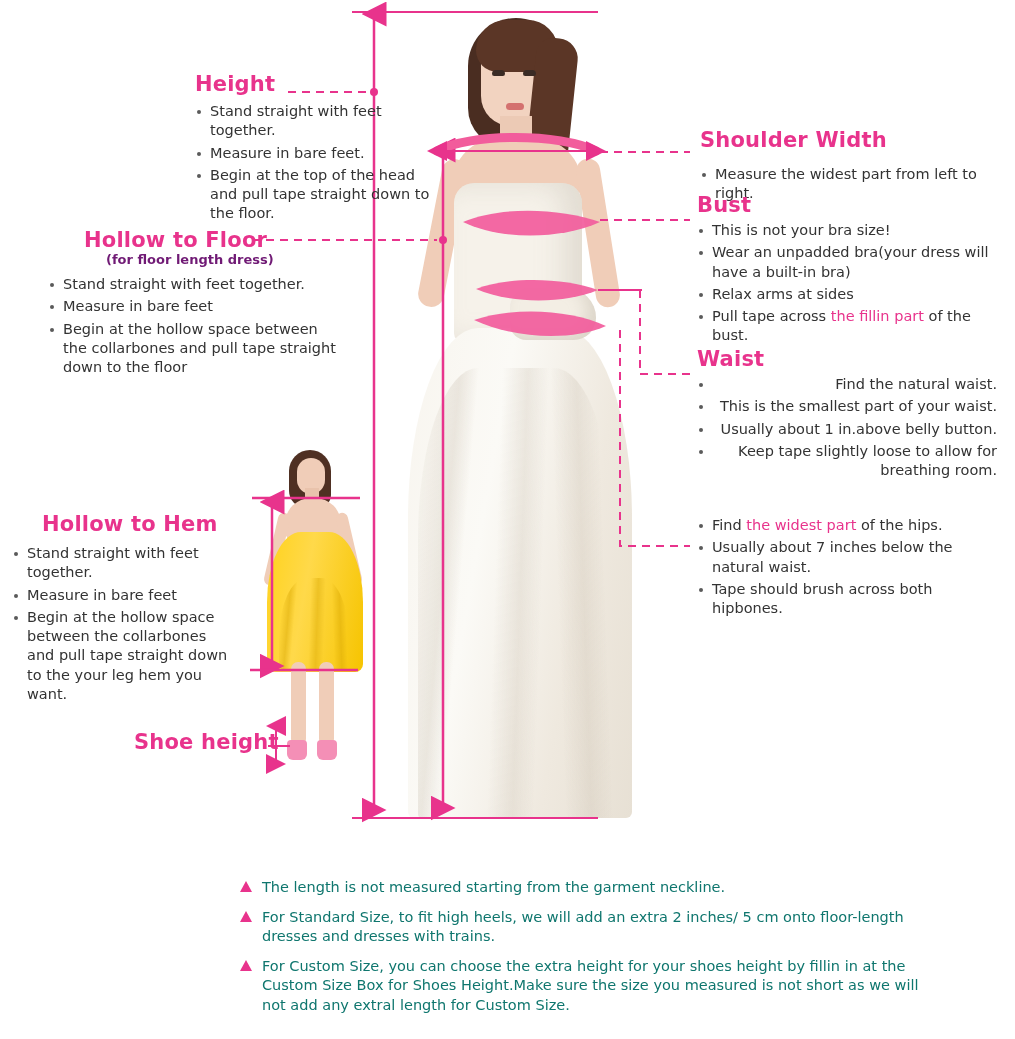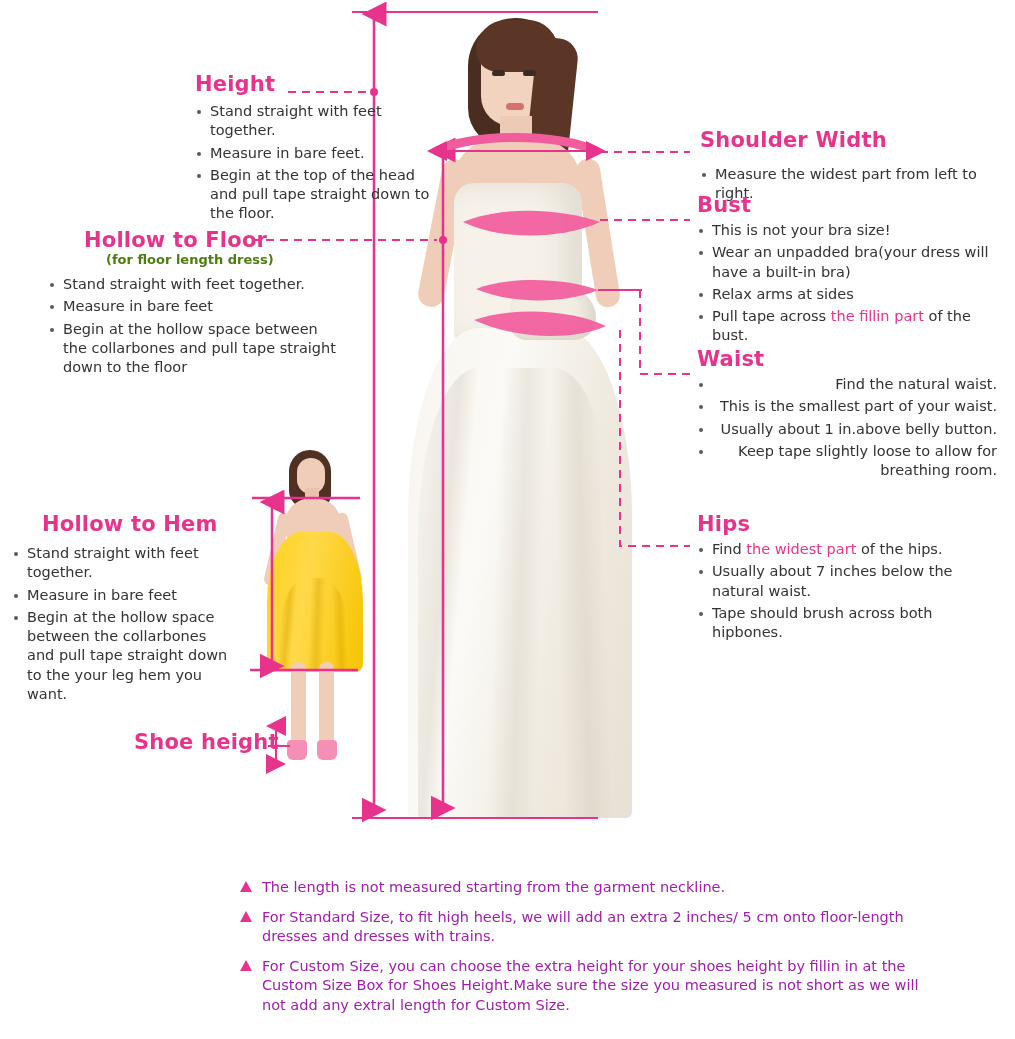--- a/index.html
+++ b/index.html
@@ -29,21 +29,21 @@
   }
   .block { position: absolute; }
   .heading {
     color: #e8338c;
     font-weight: bold;
     font-size: 21px;
     letter-spacing: 0.2px;
     white-space: nowrap;
   }
   .subheading {
-    color: #4d7c0f;
+    color: #701a75;
     font-weight: bold;
     font-size: 13px;
     white-space: nowrap;
   }
   ul.bullets {
     list-style: none;
     margin: 0;
     padding: 0;
   }
   ul.bullets li {
@@ -68,21 +68,21 @@
   .notes {
     position: absolute;
     left: 240px;
     top: 878px;
     width: 700px;
   }
   .note-row {
     position: relative;
     padding-left: 22px;
     margin-bottom: 10px;
-    color: #a21caf;
+    color: #0f766e;
     font-size: 14.5px;
     line-height: 1.35;
   }
   .note-row .tri {
     position: absolute;
     left: 0;
     top: 3px;
     width: 0; height: 0;
     border-left: 6px solid transparent;
     border-right: 6px solid transparent;
@@ -420,21 +420,20 @@
     <div class="heading">Waist</div>
     <ul class="bullets" style="margin-top:4px;text-align:right;">
       <li>Find the natural waist.</li>
       <li>This is the smallest part of your waist.</li>
       <li>Usually about 1 in.above belly button.</li>
       <li>Keep tape slightly loose to allow for breathing room.</li>
     </ul>
   </div>
 
   <div class="block" style="left:697px; top:512px; width:305px;">
-    <div class="heading">Hips</div>
     <ul class="bullets" style="margin-top:4px;">
       <li><span>Find </span><span class="pink-text">the widest part</span><span> of the hips.</span></li>
       <li>Usually about 7 inches below the natural waist.</li>
       <li>Tape should brush across both hipbones.</li>
     </ul>
   </div>
 
   <div class="notes">
     <div class="note-row">
       <span class="tri"></span>

